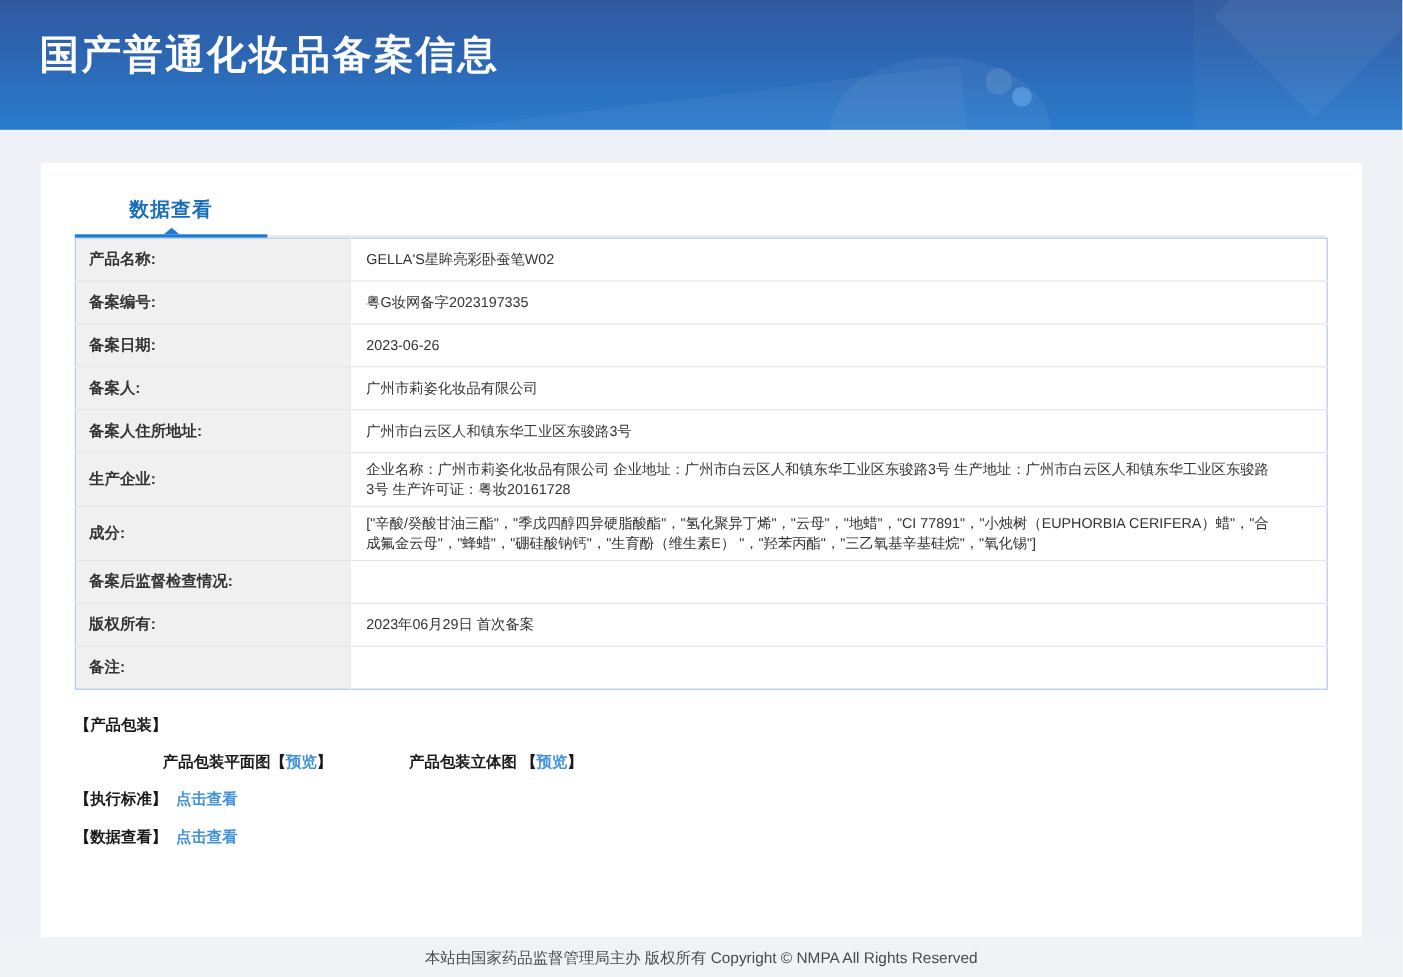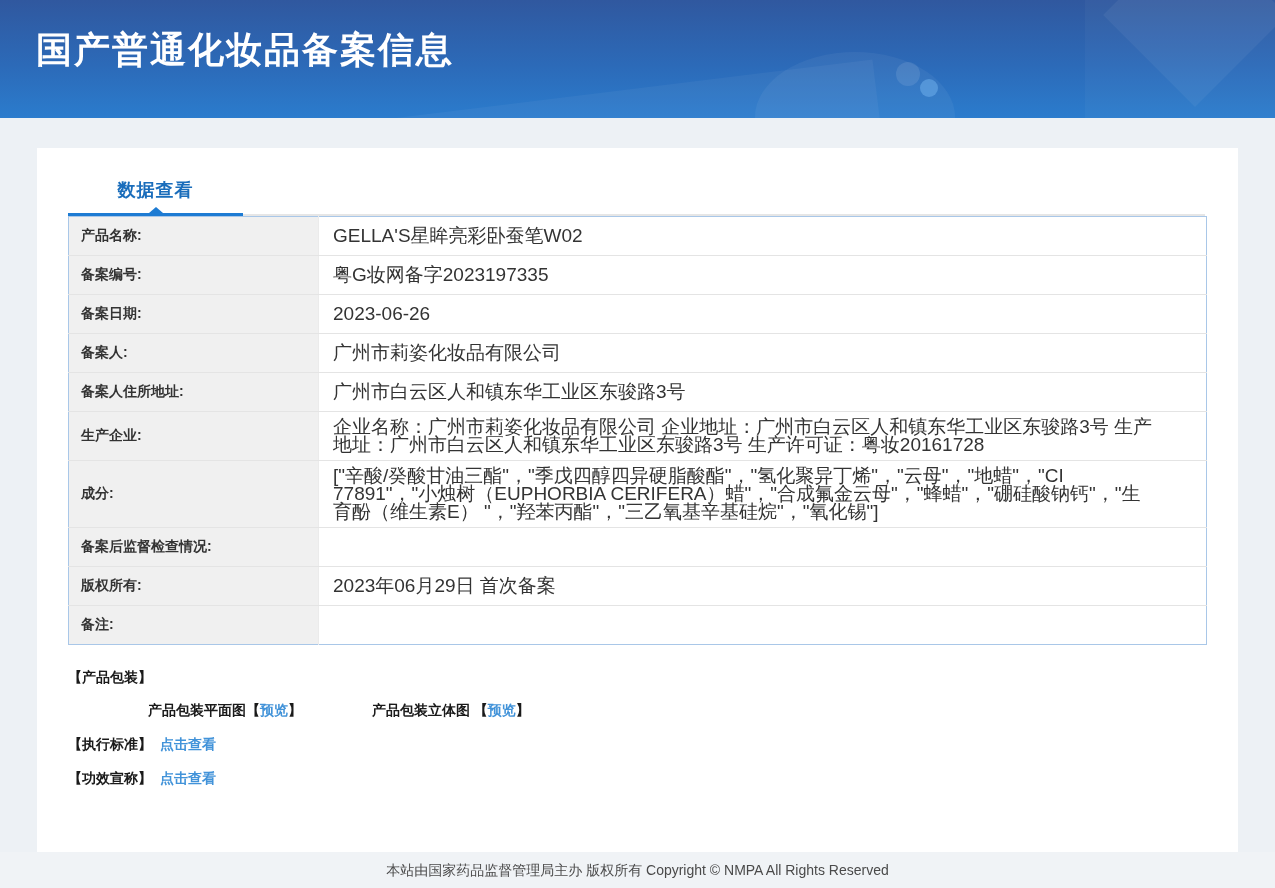--- a/index.html
+++ b/index.html
@@ -41,21 +41,21 @@
                border-bottom:6px solid #1d7bd3; }
 
   .section-title { margin:28px 0 10px 0; font-size:14px; font-weight:bold; color:#1a1a1a; }
 
   
   .info-table { width:100%; border-collapse:collapse; border:1px solid #a9c7e8; }
   .info-table th { width:250px; background:#f0f0f0; text-align:left; vertical-align:middle;
                    font-size:14px; font-weight:bold; color:#333;
                    padding:0 10px 0 12px; height:39px;
                    border-bottom:1px solid #e4e4e4; border-right:1px solid #ebebeb; }
-  .info-table td { font-size:19px; color:#333; line-height:18px;
+  .info-table td { font-size:13px; color:#333; line-height:18px;
                    padding:6px 48px 6px 14px; border-bottom:1px solid #e4e4e4;
                    background:#ffffff; }
   .info-table tr:last-child th, .info-table tr:last-child td { border-bottom:none; }
 
   
   .packaging-title { margin-top:24px; }
   .packaging-line { margin:15px 0 0 80px; font-size:14px; font-weight:bold; color:#1a1a1a; }
   .pack-item { margin-right:66px;margin-top:12px; }
   .link { color:#4293d9; font-weight:normal; text-decoration:none; cursor:pointer; }
   .pack-item .link { font-weight:bold; }
@@ -149,21 +149,21 @@
         <span>产品包装立体图</span>
         <span class="bracket">【</span><a class="link">预览</a><span class="bracket">】</span>
       </span>
     </div>
 
     <div class="doc-line">
       <span class="doc-label">【执行标准】</span><a class="link">点击查看</a>
     </div>
 
     <div class="doc-line">
-      <span class="doc-label">【功效宣称】</span><a class="link">点击查看</a>
+      <span class="doc-label">【数据查看】</span><a class="link">点击查看</a>
     </div>
 
   </main>
 
   <footer class="footer">
     <span>本站由国家药品监督管理局主办 版权所有 Copyright © NMPA All Rights Reserved</span>
   </footer>
 
 </div>
 

